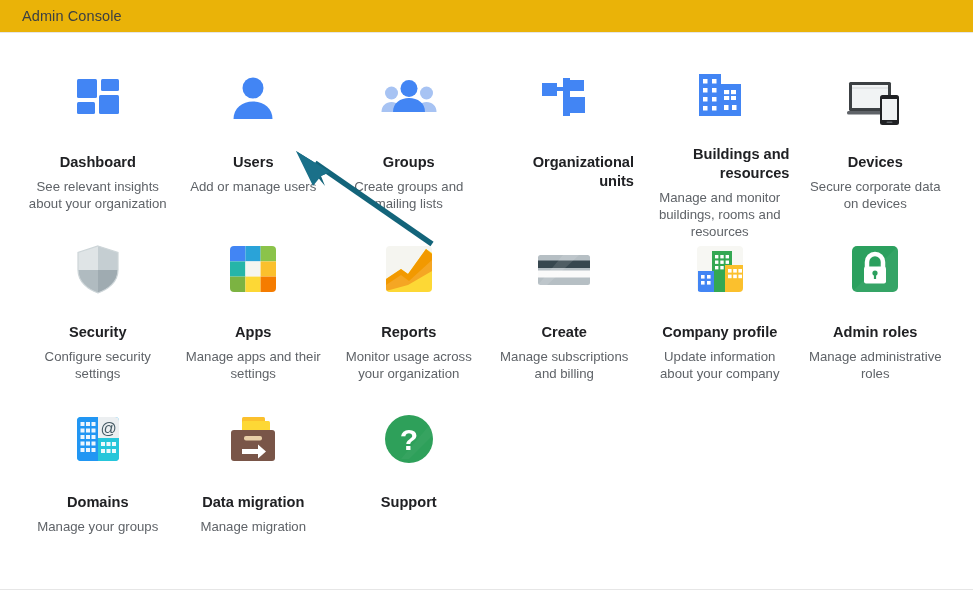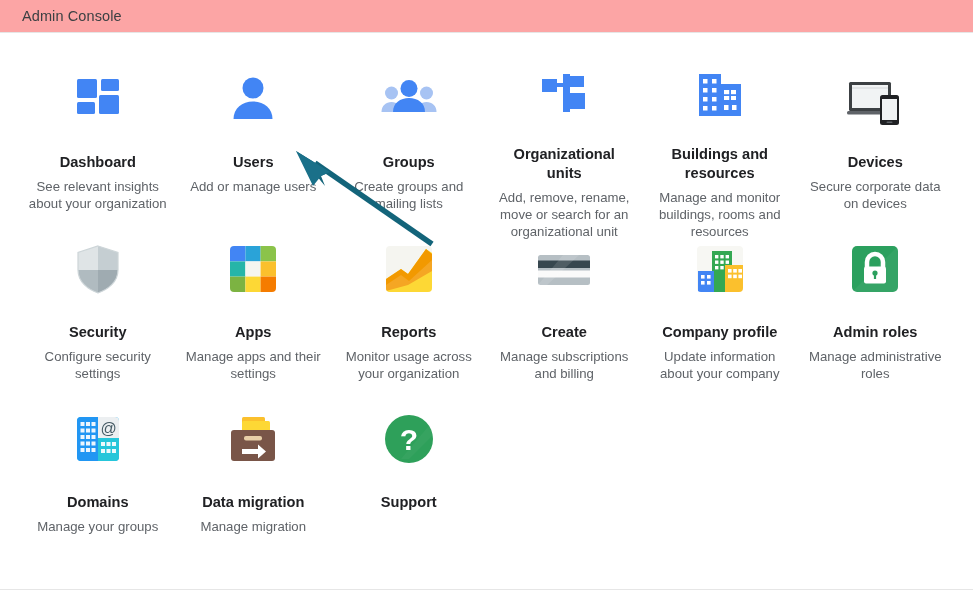--- a/index.html
+++ b/index.html
@@ -15,21 +15,21 @@
     position: relative;
     width: 973px; height: 590px;
     background: #ffffff;
   }
 
   
   .topbar {
     position: absolute;
     top: 0; left: 0;
     width: 973px; height: 33px;
-    background: #fca5a5;
+    background: #eab308;
     border-bottom: 1px solid #e6e6e6;
     display: flex;
     align-items: center;
   }
   .topbar-title {
     margin-left: 22px;
     font-size: 14.5px;
     color: #3c4043;
     letter-spacing: 0.1px;
   }
@@ -63,21 +63,21 @@
     margin-bottom: 22px;
     display: flex;
     align-items: center;
     justify-content: center;
   }
   .tile-icon svg { display: block; }
   .tile-title {
     font-size: 14.6px;
     font-weight: bold;
     color: #202124;
-    text-align: center;
+    text-align: right;
     line-height: 19px;
     max-width: 140px;
   }
   .tile-desc {
     margin-top: 6px;
     font-size: 13.2px;
     color: #5f6368;
     text-align: center;
     line-height: 17px;
     max-width: 148px;
@@ -155,21 +155,20 @@
         <svg width="56" height="56" viewBox="0 0 56 56">
           <rect x="6" y="12" width="15" height="13" fill="#4285f4"></rect>
           <rect x="27" y="7" width="7" height="38" fill="#4285f4"></rect>
           <rect x="21" y="16" width="9" height="4" fill="#4285f4"></rect>
           <rect x="34" y="9" width="14" height="11" fill="#4285f4"></rect>
           <rect x="34" y="26" width="15" height="16" fill="#4285f4"></rect>
           <rect x="27" y="30" width="10" height="5" fill="#4285f4"></rect>
         </svg>
       </div>
       <div class="tile-title">Organizational units</div>
-      <div class="tile-desc">Add, remove, rename, move or search for an organizational unit</div>
     </div>
 
     <div class="tile">
       <div class="tile-icon">
         <svg width="56" height="56" viewBox="0 0 56 56">
           <rect x="7" y="7" width="22" height="42" fill="#4285f4"></rect>
           <rect x="27" y="17" width="22" height="32" fill="#4285f4"></rect>
           <g fill="#ffffff">
             <rect x="11" y="12" width="4.5" height="4.5"></rect>
             <rect x="20" y="12" width="4.5" height="4.5"></rect>

